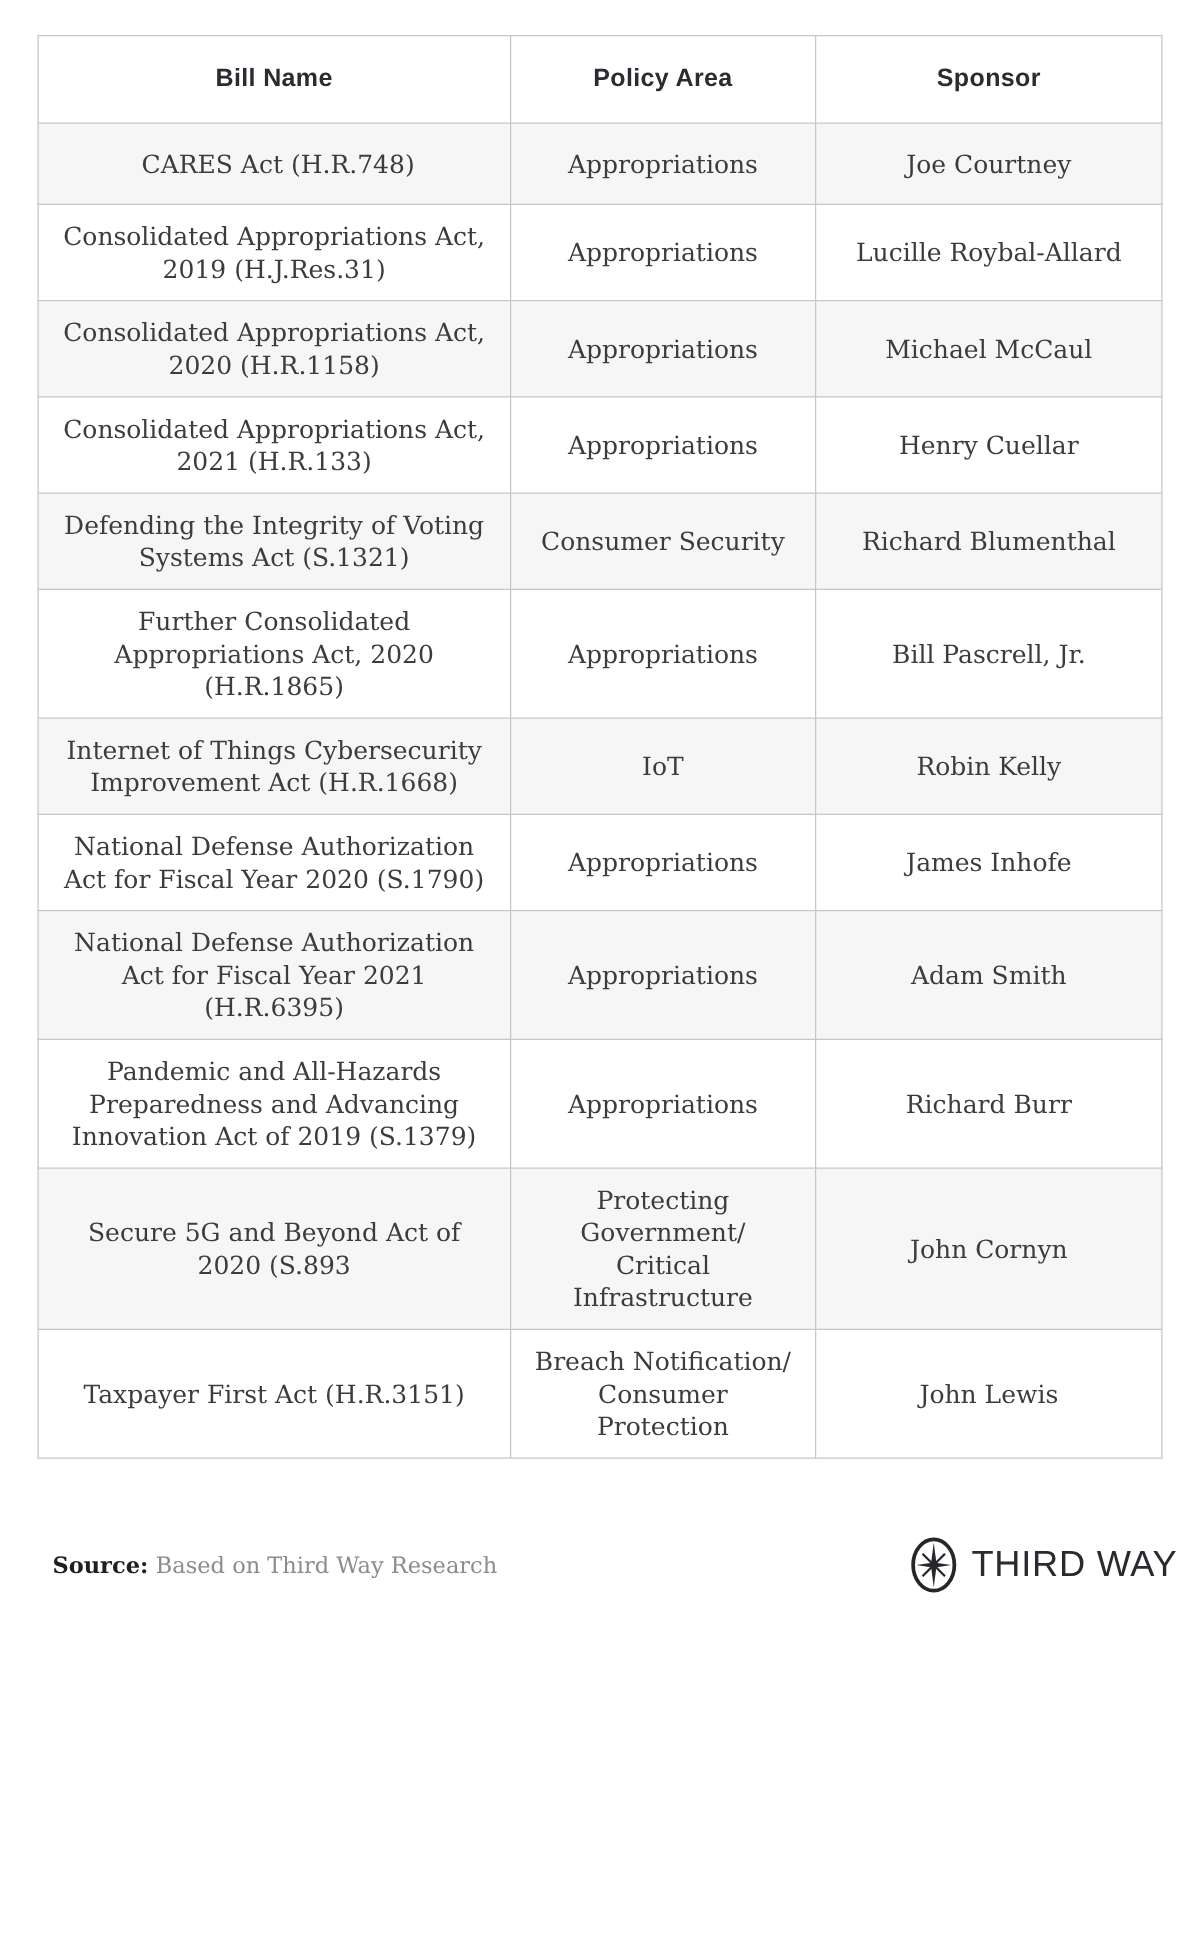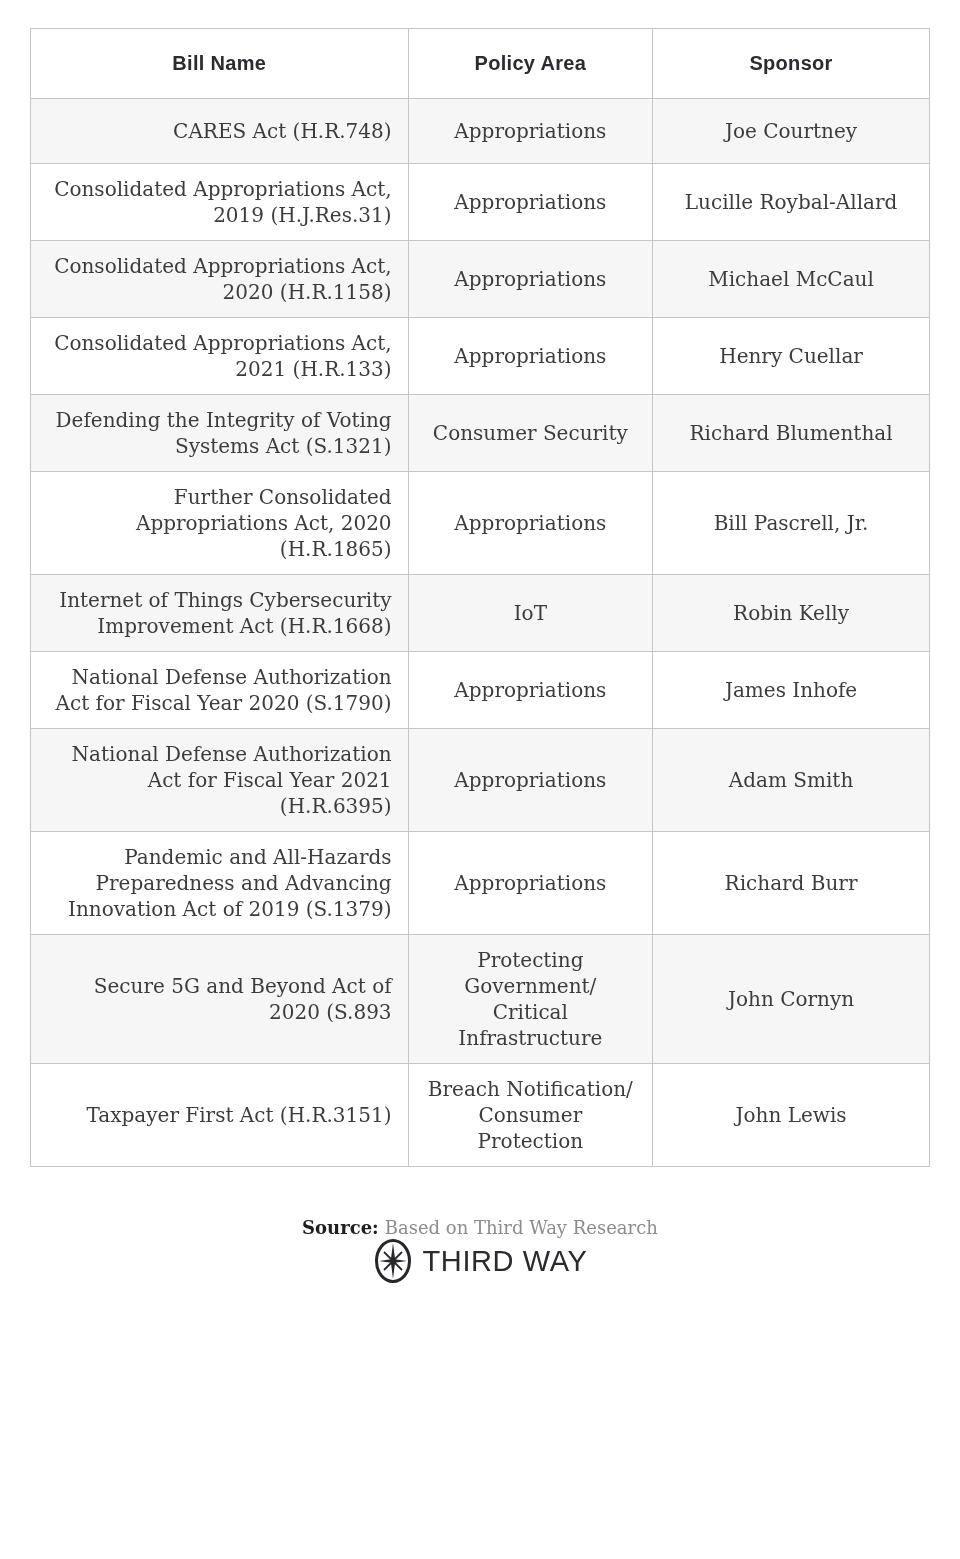--- a/index.html
+++ b/index.html
@@ -32,29 +32,29 @@
     font-weight:bold;font-size:20px;letter-spacing:0.3px;
     color:var(--header-text);text-align:center;background:#ffffff;
     padding:12px 6px;
   }
   col.c-bill{width:42%;}
   col.c-policy{width:27.2%;}
   col.c-sponsor{width:30.8%;}
   table.bills td{
     font-size:20px;line-height:26px;padding:12px 16px;
   }
-  td.bill{text-align:right;padding-left:15px;padding-right:16px;white-space:pre-wrap;}
+  td.bill{text-align:center;padding-left:15px;padding-right:16px;white-space:pre-wrap;}
   td.policy{text-align:center;padding-left:30px;padding-right:30px;}
   td.sponsor{text-align:center;}
   tbody tr:nth-child(odd) td{background:var(--row-alt-bg);}
   tbody tr:nth-child(even) td{background:#ffffff;}
   tbody tr.single td{height:65px;}
   .footer{
-    width:900px;margin:0;padding-top:50px;
-    display:flex;justify-content:space-between;align-items:center;flex-direction:column;
+    width:900px;margin:12px;padding-top:50px;
+    display:flex;justify-content:space-between;align-items:center;
   }
   .source{
     font-size:18px;color:var(--source-text);
   }
   .source .lbl{font-weight:bold;color:var(--source-label);margin-right:6px;}
   .brand{display:flex;align-items:center;gap:10px;}
   .brand .mark{display:block;}
   .brand .word{
     font-family:"Liberation Sans","DejaVu Sans",sans-serif;
     font-weight:normal;font-size:29px;letter-spacing:0.6px;

